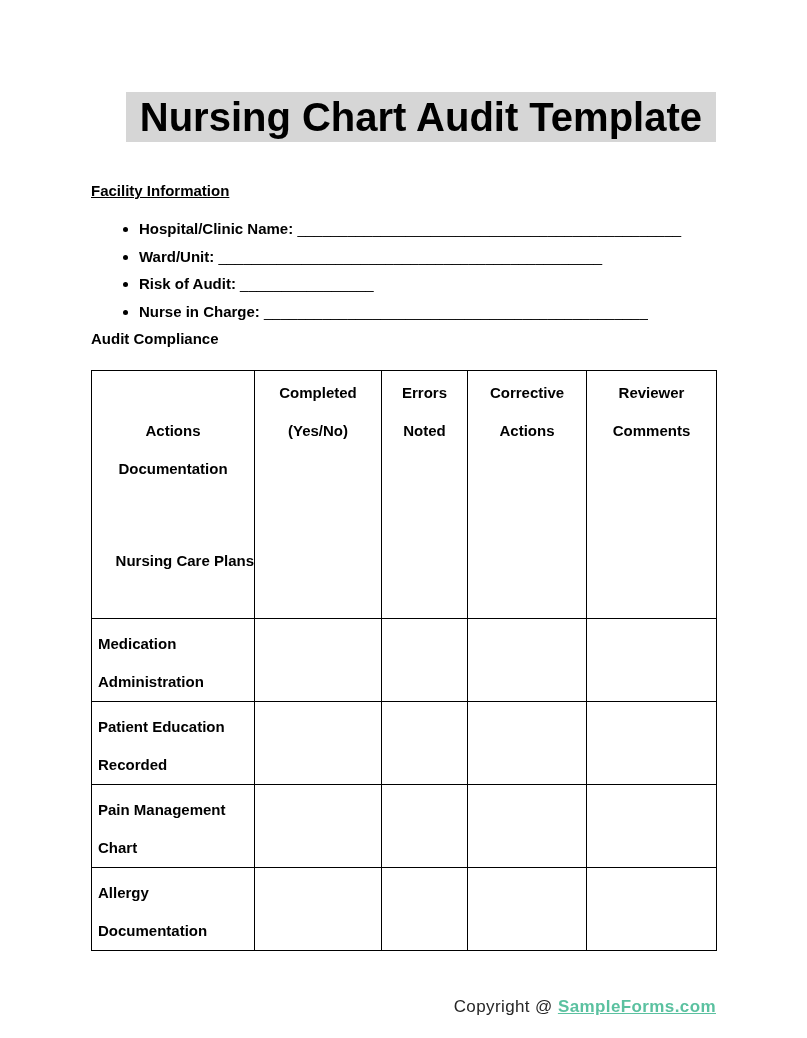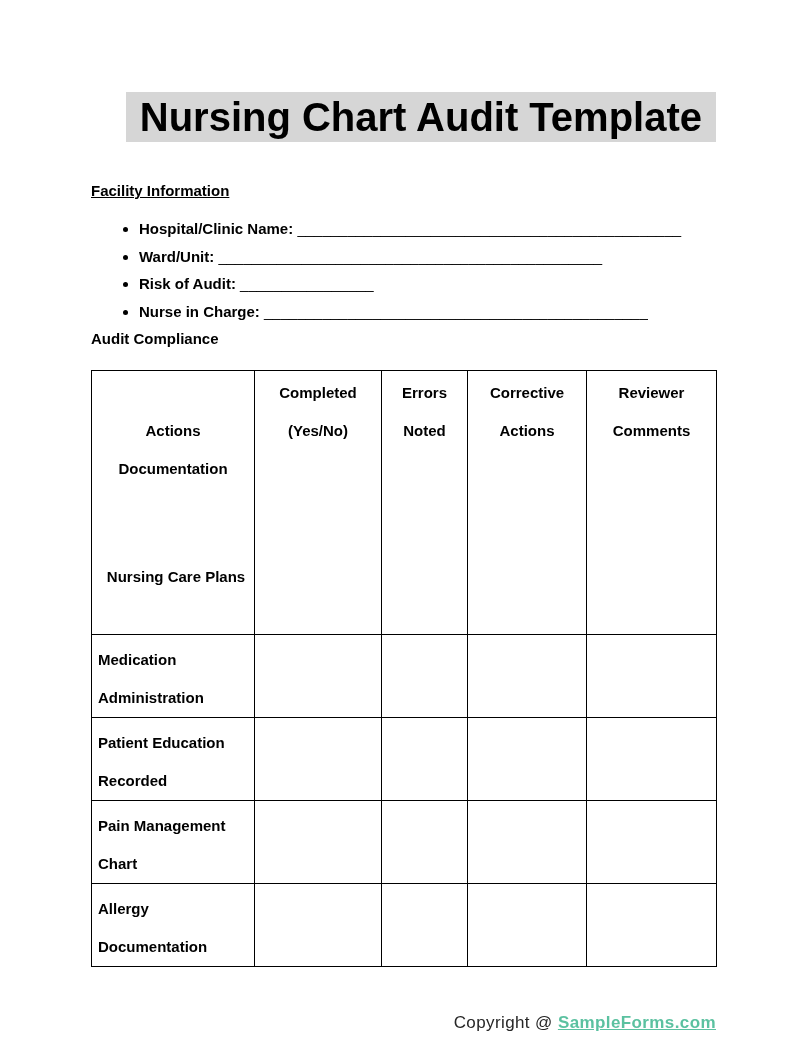--- a/index.html
+++ b/index.html
@@ -69,21 +69,21 @@
     vertical-align: top;
     white-space: pre-line;
     padding: 3px 6px 0 6px;
     overflow: hidden;
   }
   table.audit tr.hdr { height: 111px; }
   table.audit tr.data { height: 70px; }
   table.audit th { text-align: center; }
   table.audit th.first { text-align: left; padding-left: 0; padding-right: 0; }
   table.audit th.first .c { text-align: center; }
-  table.audit th.first .l { text-align: center; padding-left: 6px; margin-top: 32px; }
+  table.audit th.first .l { text-align: right; padding-left: 6px; margin-top: 16px; }
   table.audit td.rowlabel { text-align: left; padding-top: 6px; }
 
   
   .footer {
     margin-top: 46px;
     text-align: right;
     font-size: 17px;
     letter-spacing: 0.4px;
     color: #262626;
   }

